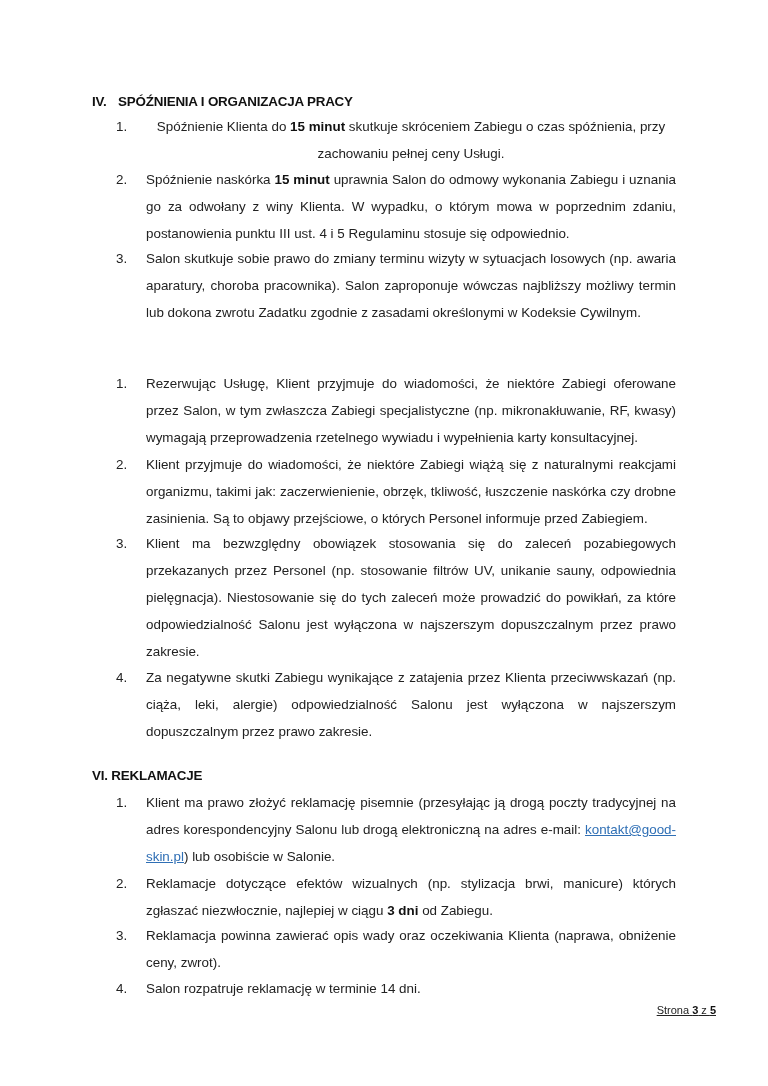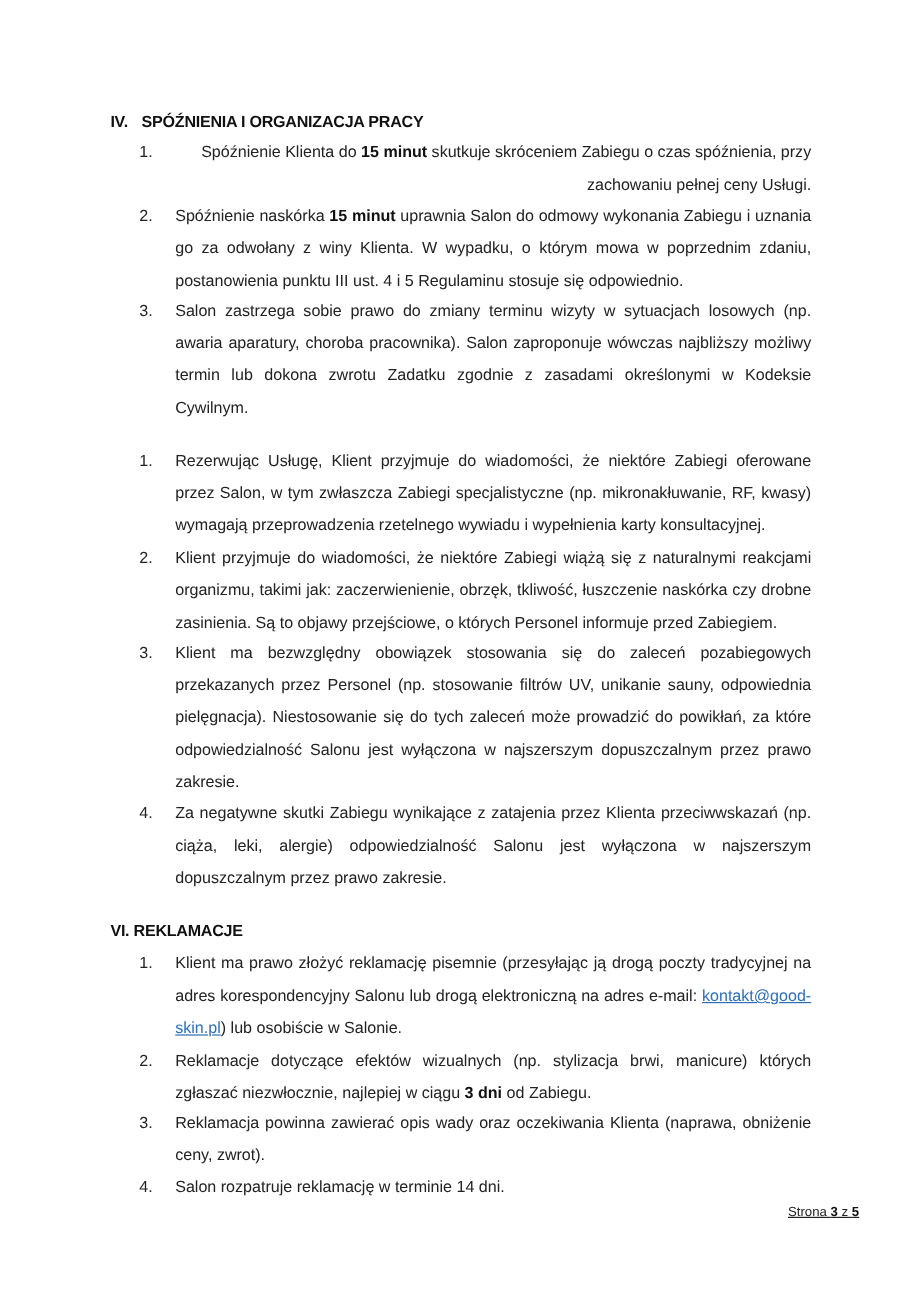--- a/index.html
+++ b/index.html
@@ -4,21 +4,21 @@
 <style>
   html, body { margin:0; padding:0; background:#ffffff; }
   body { width:768px; height:1086px; position:relative; overflow:hidden;
          font-family: "Liberation Sans", "DejaVu Sans", sans-serif; color:#1a1a1a; }
   .page { position:absolute; left:0; top:0; width:768px; height:1086px;padding-left:40px; }
   .heading { position:absolute; left:92px; font-weight:bold; font-size:13.4px; letter-spacing:-0.2px; color:#111; }
   .heading .num { display:inline-block; width:26px; }
   .item { position:absolute; left:116px; width:560px; font-size:13.4px; line-height:27px; color:#222; }
   .item .n { position:absolute; left:0; top:0; width:24px; }
   .item .t { display:block; margin-left:30px; text-align:justify; }
-  .item .t.last-left { text-align:right; }
+  .item .t.last-left { text-align:center; }
   b { font-weight:bold; color:#111; }
   a.link { color:#2f6fb5; text-decoration:underline; }
   .footer { position:absolute; right:92px; top:1004px; font-size:11px; color:#222;text-decoration:underline; }
   .footer b { color:#111; }
 </style>
 </head>
 <body>
 
 <div class="page">
 
@@ -31,21 +31,21 @@
     <span class="t last-left"><span>Spóźnienie Klienta do </span><b>15 minut</b><span> skutkuje skróceniem Zabiegu o czas spóźnienia, przy zachowaniu pełnej ceny Usługi.</span></span>
   </div>
 
   <div class="item" style="top:166px">
     <span class="n">2.</span>
     <span class="t"><span>Spóźnienie naskórka </span><b>15 minut</b><span> uprawnia Salon do odmowy wykonania Zabiegu i uznania go za odwołany z winy Klienta. W wypadku, o którym mowa w poprzednim zdaniu, postanowienia punktu III ust. 4 i 5 Regulaminu stosuje się odpowiednio.</span></span>
   </div>
 
   <div class="item" style="top:245px">
     <span class="n">3.</span>
-    <span class="t">Salon zastrzega sobie prawo do zmiany terminu wizyty w sytuacjach losowych (np. awaria aparatury, choroba pracownika). Salon zaproponuje wówczas najbliższy możliwy termin lub dokona zwrotu Zadatku zgodnie z zasadami określonymi w Kodeksie Cywilnym.</span>
+    <span class="t">Salon skutkuje sobie prawo do zmiany terminu wizyty w sytuacjach losowych (np. awaria aparatury, choroba pracownika). Salon zaproponuje wówczas najbliższy możliwy termin lub dokona zwrotu Zadatku zgodnie z zasadami określonymi w Kodeksie Cywilnym.</span>
   </div>
 
 
   <div class="item" style="top:370px">
     <span class="n">1.</span>
     <span class="t">Rezerwując Usługę, Klient przyjmuje do wiadomości, że niektóre Zabiegi oferowane przez Salon, w tym zwłaszcza Zabiegi specjalistyczne (np. mikronakłuwanie, RF, kwasy) wymagają przeprowadzenia rzetelnego wywiadu i wypełnienia karty konsultacyjnej.</span>
   </div>
 
   <div class="item" style="top:451px">
     <span class="n">2.</span>

